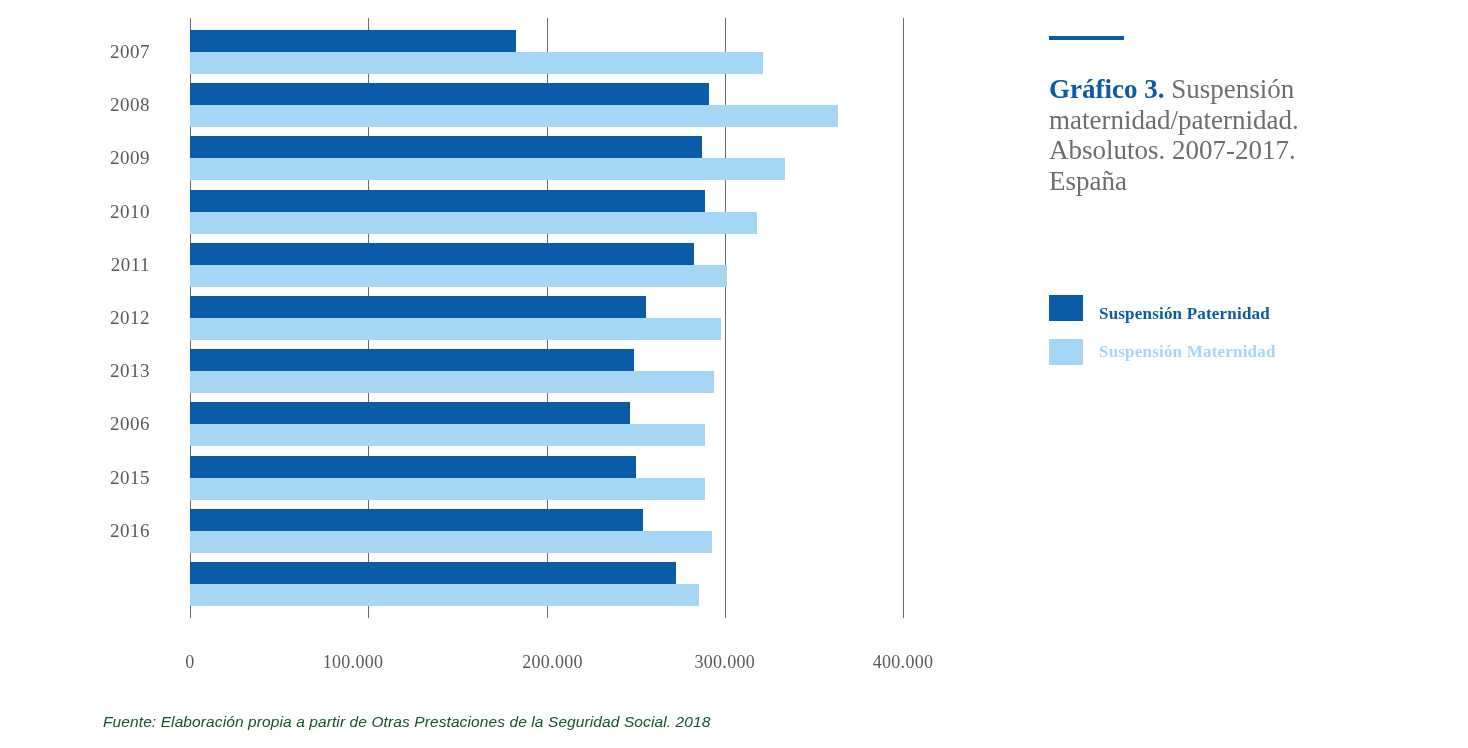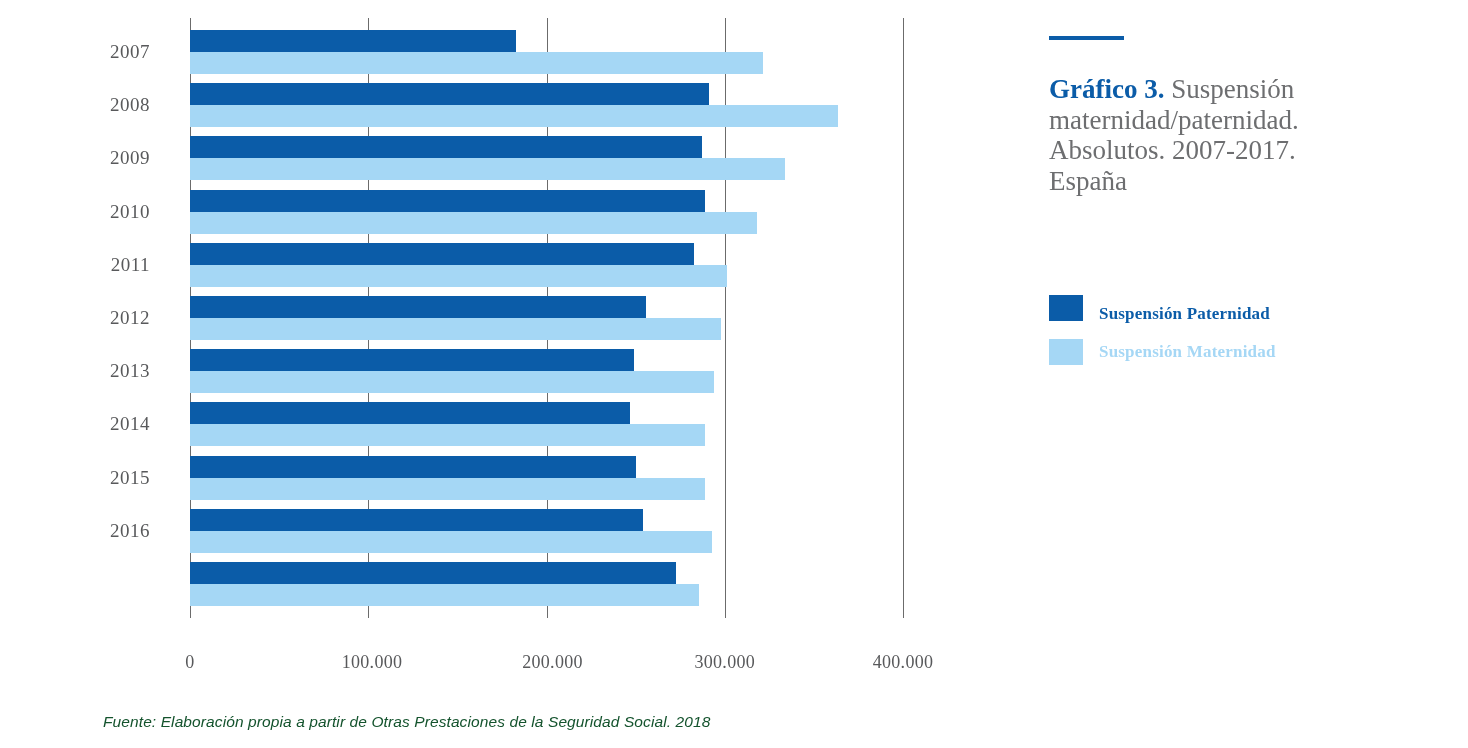--- a/index.html
+++ b/index.html
@@ -181,21 +181,21 @@
 <div id="chart-area">
 
   <div id="y-labels">
       <div class="y-label">2007</div>
       <div class="y-label">2008</div>
       <div class="y-label">2009</div>
       <div class="y-label">2010</div>
       <div class="y-label">2011</div>
       <div class="y-label">2012</div>
       <div class="y-label">2013</div>
-      <div class="y-label">2014</div>
+      <div class="y-label">2006</div>
       <div class="y-label">2015</div>
       <div class="y-label">2016</div>
     </div>
 
   <div id="plot-wrap">
     <div id="gridlines">
         <div class="gridline" style="left: 0px;"></div>
         <div class="gridline" style="left: 178.25px;"></div>
         <div class="gridline" style="left: 356.5px;"></div>
         <div class="gridline" style="left: 534.75px;"></div>
@@ -244,21 +244,21 @@
         </div>
         <div class="year-row">
           <div class="bar dark" style="width: 485.731px; background: rgb(11, 92, 168);"></div>
           <div class="bar light" style="width: 508.904px; background: rgb(165, 215, 245);"></div>
         </div>
       </div>
   </div>
 
   <div id="x-labels">
       <div class="x-label" style="left: 0px;">0</div>
-      <div class="x-label" style="left: 182px;">100.000</div>
+      <div class="x-label" style="left: 163px;">100.000</div>
       <div class="x-label" style="left: 356.5px; margin-left: 6px;">200.000</div>
       <div class="x-label" style="left: 534.75px;">300.000</div>
       <div class="x-label" style="left: 713px;">400.000</div>
     </div>
 
   <div id="source-note">Fuente: Elaboración propia a partir de Otras Prestaciones de la Seguridad Social. 2018</div>
 </div>
 
 <div id="side-panel">
 

